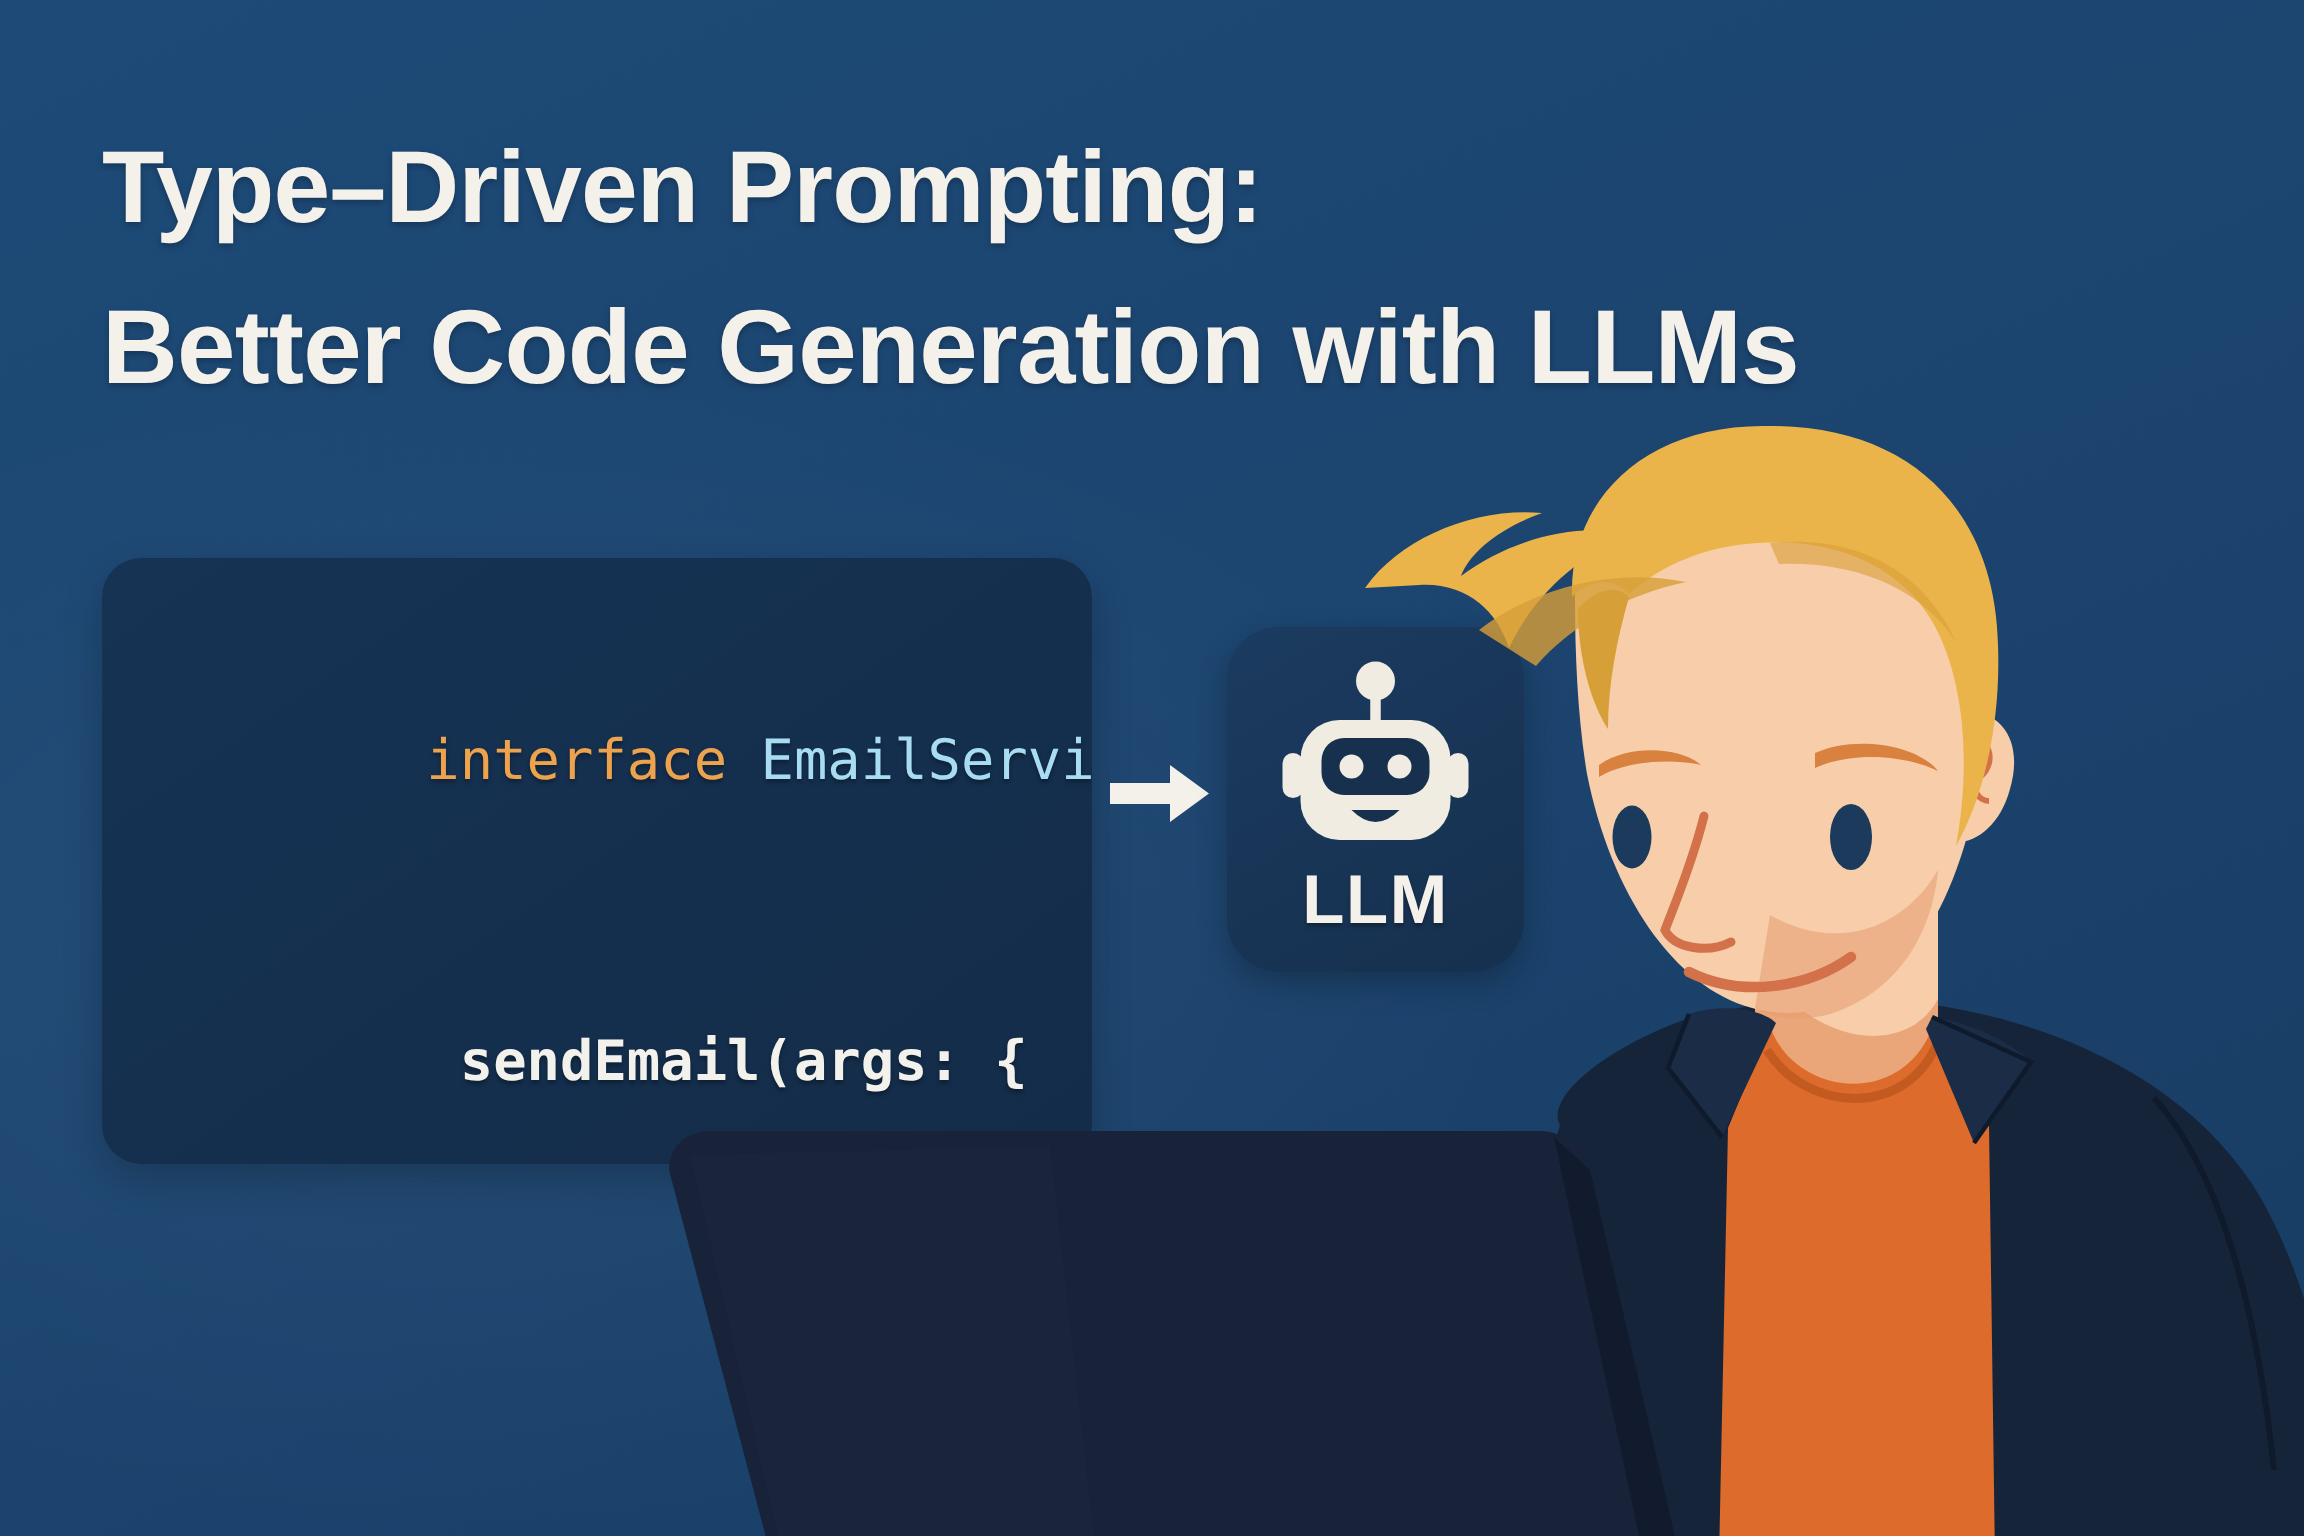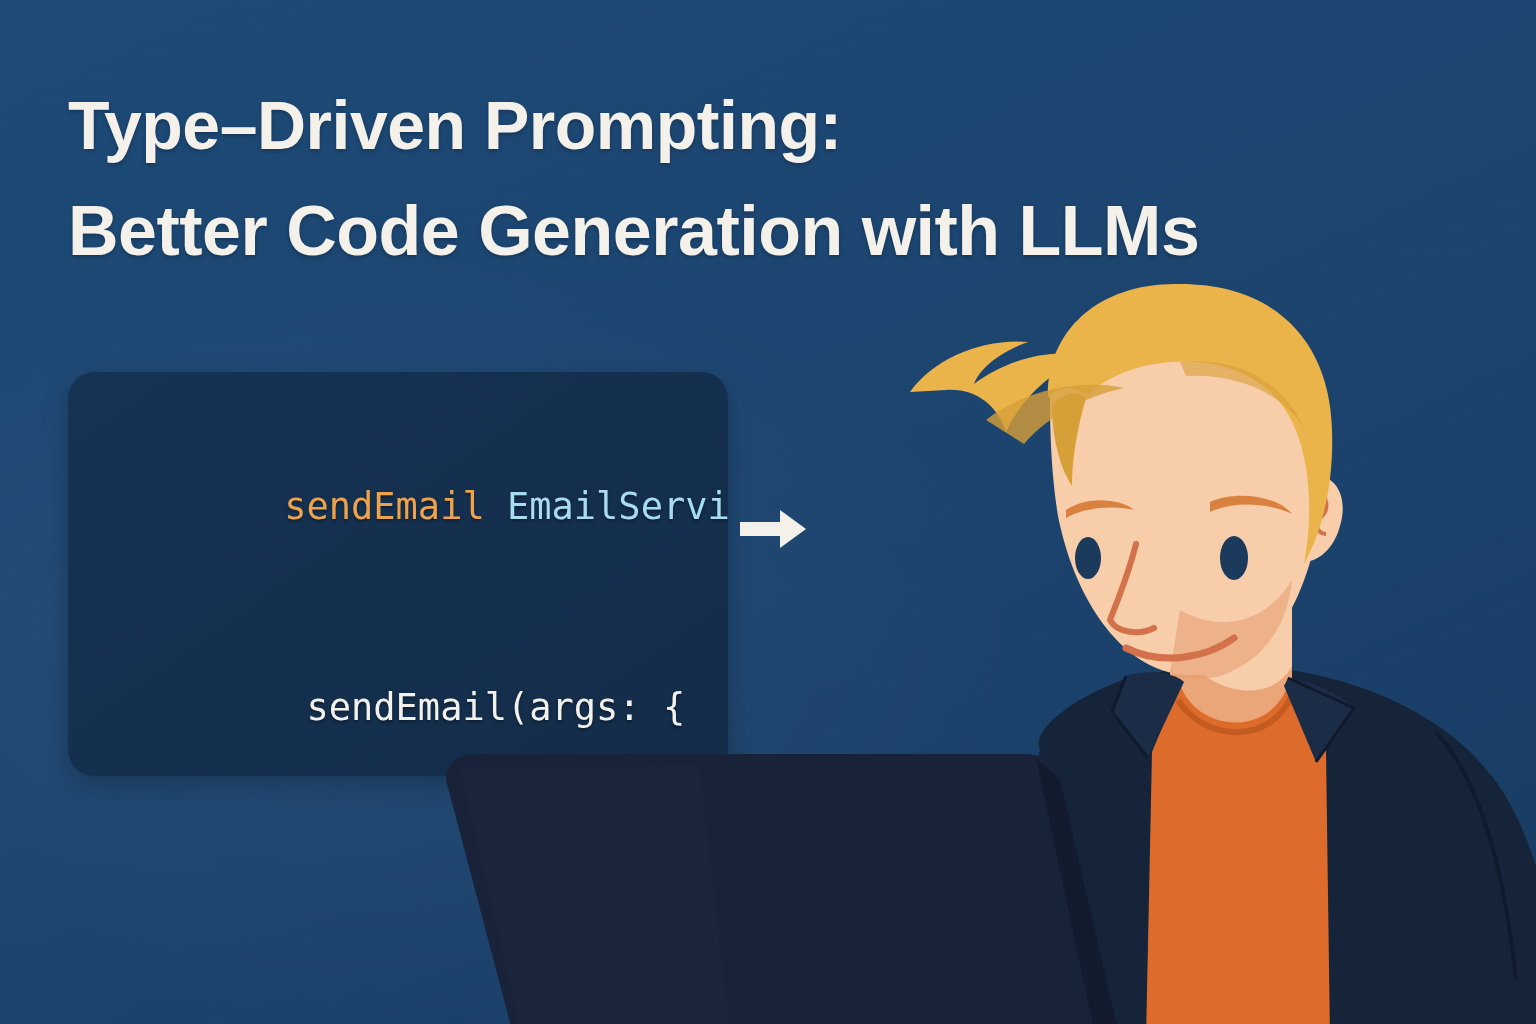--- a/index.html
+++ b/index.html
@@ -76,21 +76,21 @@
   .code-line {
     font-family: "DejaVu Sans Mono", monospace;
     font-size: 37px;
     line-height: 67px;
     color: #f3f1ec;
     white-space: pre;
     text-shadow: 0 2px 3px rgba(0,0,0,0.35);
   }
   .tok-kw    { color: #eda24e; }
   .tok-type  { color: #a8dcf2; }
-  .tok-plain { color: #f3f1ec; }
+  .tok-plain { color: #f3f1ec; font-weight: bold; }
 
   
   .arrow-wrap {
     position: absolute;
     left: 740px;
     top: 502px;
     width: 70px;
     height: 54px;
   }
 
@@ -153,37 +153,60 @@
   <div class="bg-noise"></div>
 
   <div class="title-block">
     <div class="title-line">Type–Driven Prompting:</div>
     <div class="title-line title-line-2">Better Code Generation with LLMs</div>
   </div>
 
   <div class="code-card">
     <div class="code-inner">
       <div class="code-line">
-        <span class="tok-kw">sendEmail </span><span class="tok-type">EmailService</span>
+        <span class="tok-kw">interface </span><span class="tok-type">EmailService</span>
       </div>
       <div class="code-line">
         <span class="tok-plain"> sendEmail(args: {</span>
       </div>
 
     </div>
   </div>
 
   <div class="arrow-wrap">
     <svg width="70" height="54" viewBox="0 0 70 54">
       <g filter="none">
         <path d="M0 20 H40 V8 L66 27 L40 46 V34 H0 Z" fill="#f3f1ea"></path>
       </g>
     </svg>
   </div>
 
+  <div class="llm-badge">
+    <div class="robot-holder">
+      <svg width="128" height="132" viewBox="0 0 128 132">
+
+        <rect x="60.5" y="20" width="7" height="26" rx="3.5" fill="#f0ece1"></rect>
+        <circle cx="64" cy="14" r="13" fill="#f0ece1"></circle>
+
+        <rect x="2" y="62" width="14" height="30" rx="7" fill="#f0ece1"></rect>
+
+        <rect x="112" y="62" width="14" height="30" rx="7" fill="#f0ece1"></rect>
+
+        <rect x="14" y="40" width="100" height="80" rx="26" fill="#f0ece1"></rect>
+
+        <rect x="28" y="52" width="72" height="38" rx="15" fill="#16304e"></rect>
+
+        <circle cx="48" cy="71" r="8" fill="#f0ece1"></circle>
+        <circle cx="80" cy="71" r="8" fill="#f0ece1"></circle>
+
+        <path d="M48 100 Q64 116 80 100 Z" fill="#16304e"></path>
+      </svg>
+    </div>
+    <div class="llm-label">LLM</div>
+  </div>
 
   <div class="person">
     <svg class="layer" viewBox="0 0 700 760" preserveAspectRatio="none">
       <defs>
         <clipPath id="clipStage">
           <rect x="0" y="0" width="700" height="760"></rect>
         </clipPath>
       </defs>
       <g clip-path="url(#clipStage)">
 

